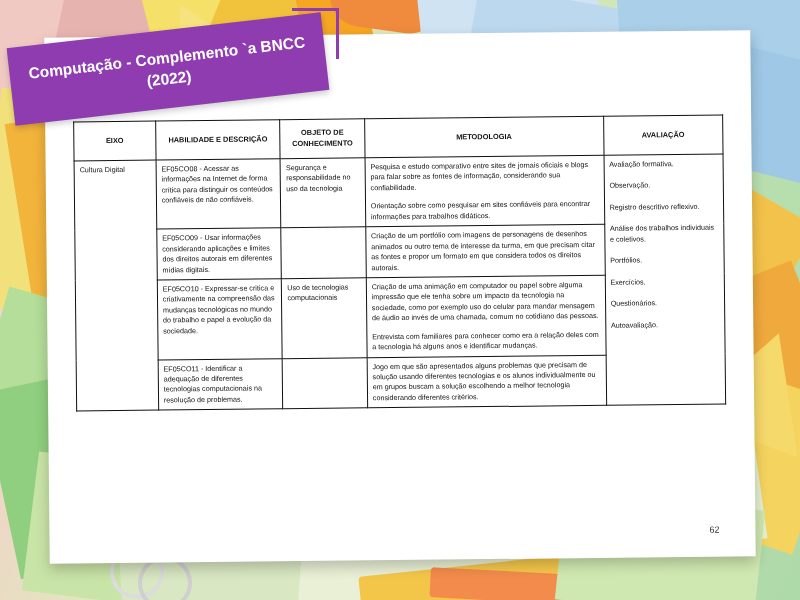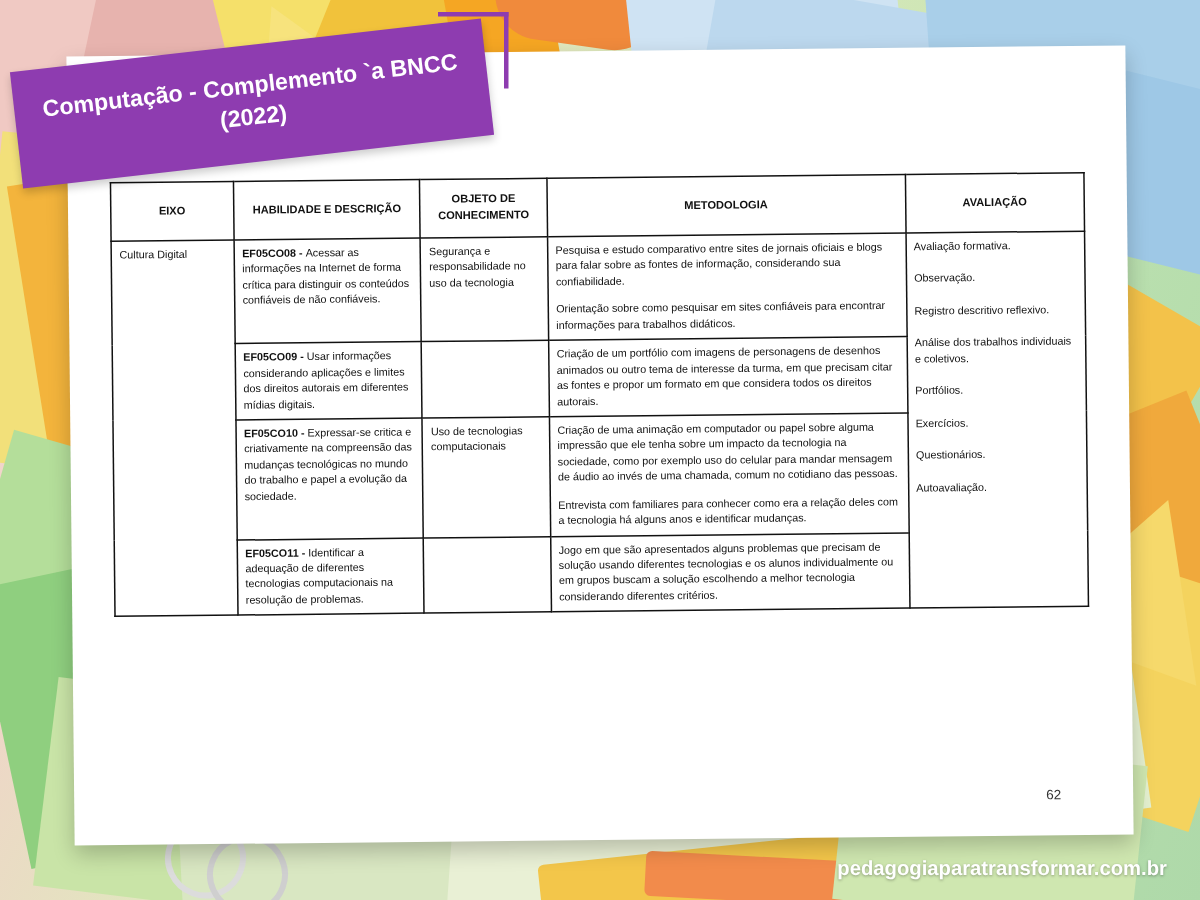--- a/index.html
+++ b/index.html
@@ -78,21 +78,21 @@
     left: 47px;
     top: 34px;
     width: 706px;
     height: 526px;
     background: #ffffff;
     box-shadow: 0 6px 14px rgba(0,0,0,0.22);
     transform: rotate(-0.6deg);
   }
   .page-number {
     position: absolute;
-    right: 48px;
+    right: 36px;
     bottom: 22px;
     font-size: 9px;
     color: #333;
   }
 
   
   .banner {
     position: absolute;
     left: 10px;
     top: 30px;
@@ -155,21 +155,21 @@
     height: 26px;
   }
   .col-eixo { width: 12.6%; }
   .col-hab  { width: 19.2%; }
   .col-obj  { width: 13.0%; }
   .col-met  { width: 36.8%; }
   .col-ava  { width: 18.4%; }
 
   .cell p { margin: 0 0 8px 0; }
   .cell p:last-child { margin-bottom: 0; }
-  .code { font-weight: bold; margin-top: 16px; }
+  .code { font-weight: normal; margin-top: 16px; }
 
   .ava-list p { margin: 0 0 11px 0; }
   .ava-list p:last-child { margin-bottom: 0; }
 
   
   .watermark {
     position: absolute;
     right: 22px;
     bottom: 14px;
     color: #ffffff;
@@ -298,14 +298,13 @@
     </div>
 
     <div class="page-number">62</div>
   </div>
 
   <div class="banner-hook"></div>
   <div class="banner">
     <div class="banner-text">Computação - Complemento `a BNCC (2022)</div>
   </div>
 
-  <div class="watermark">pedagogiaparatransformar.com.br</div>
 </div>
 
 </body></html>

